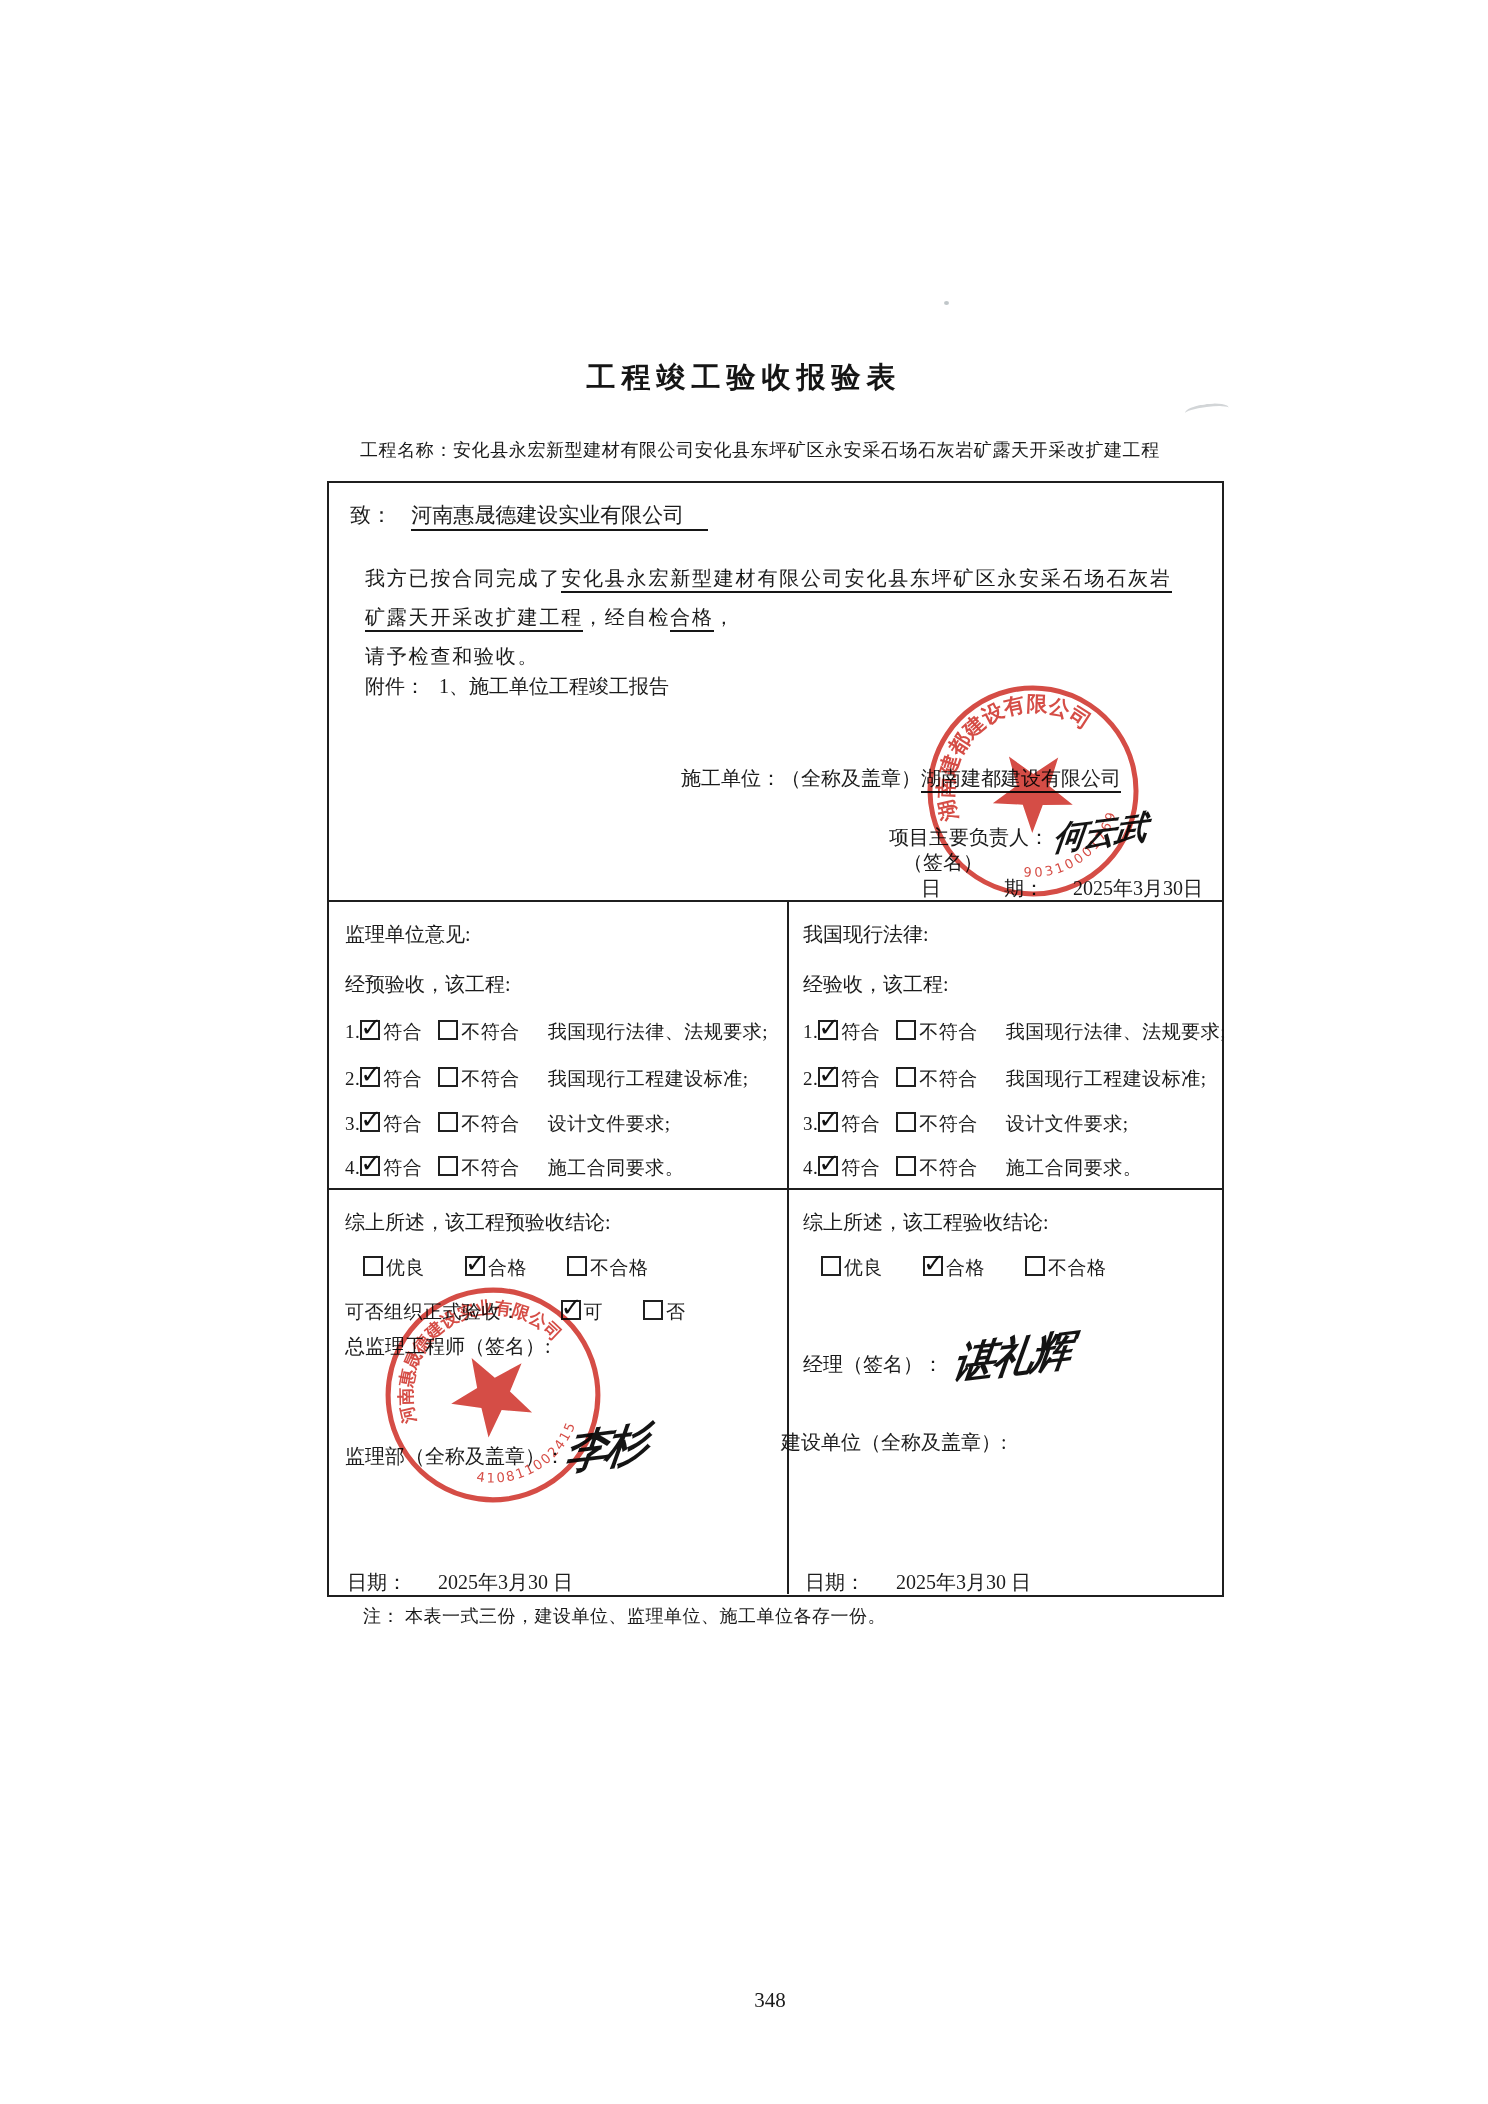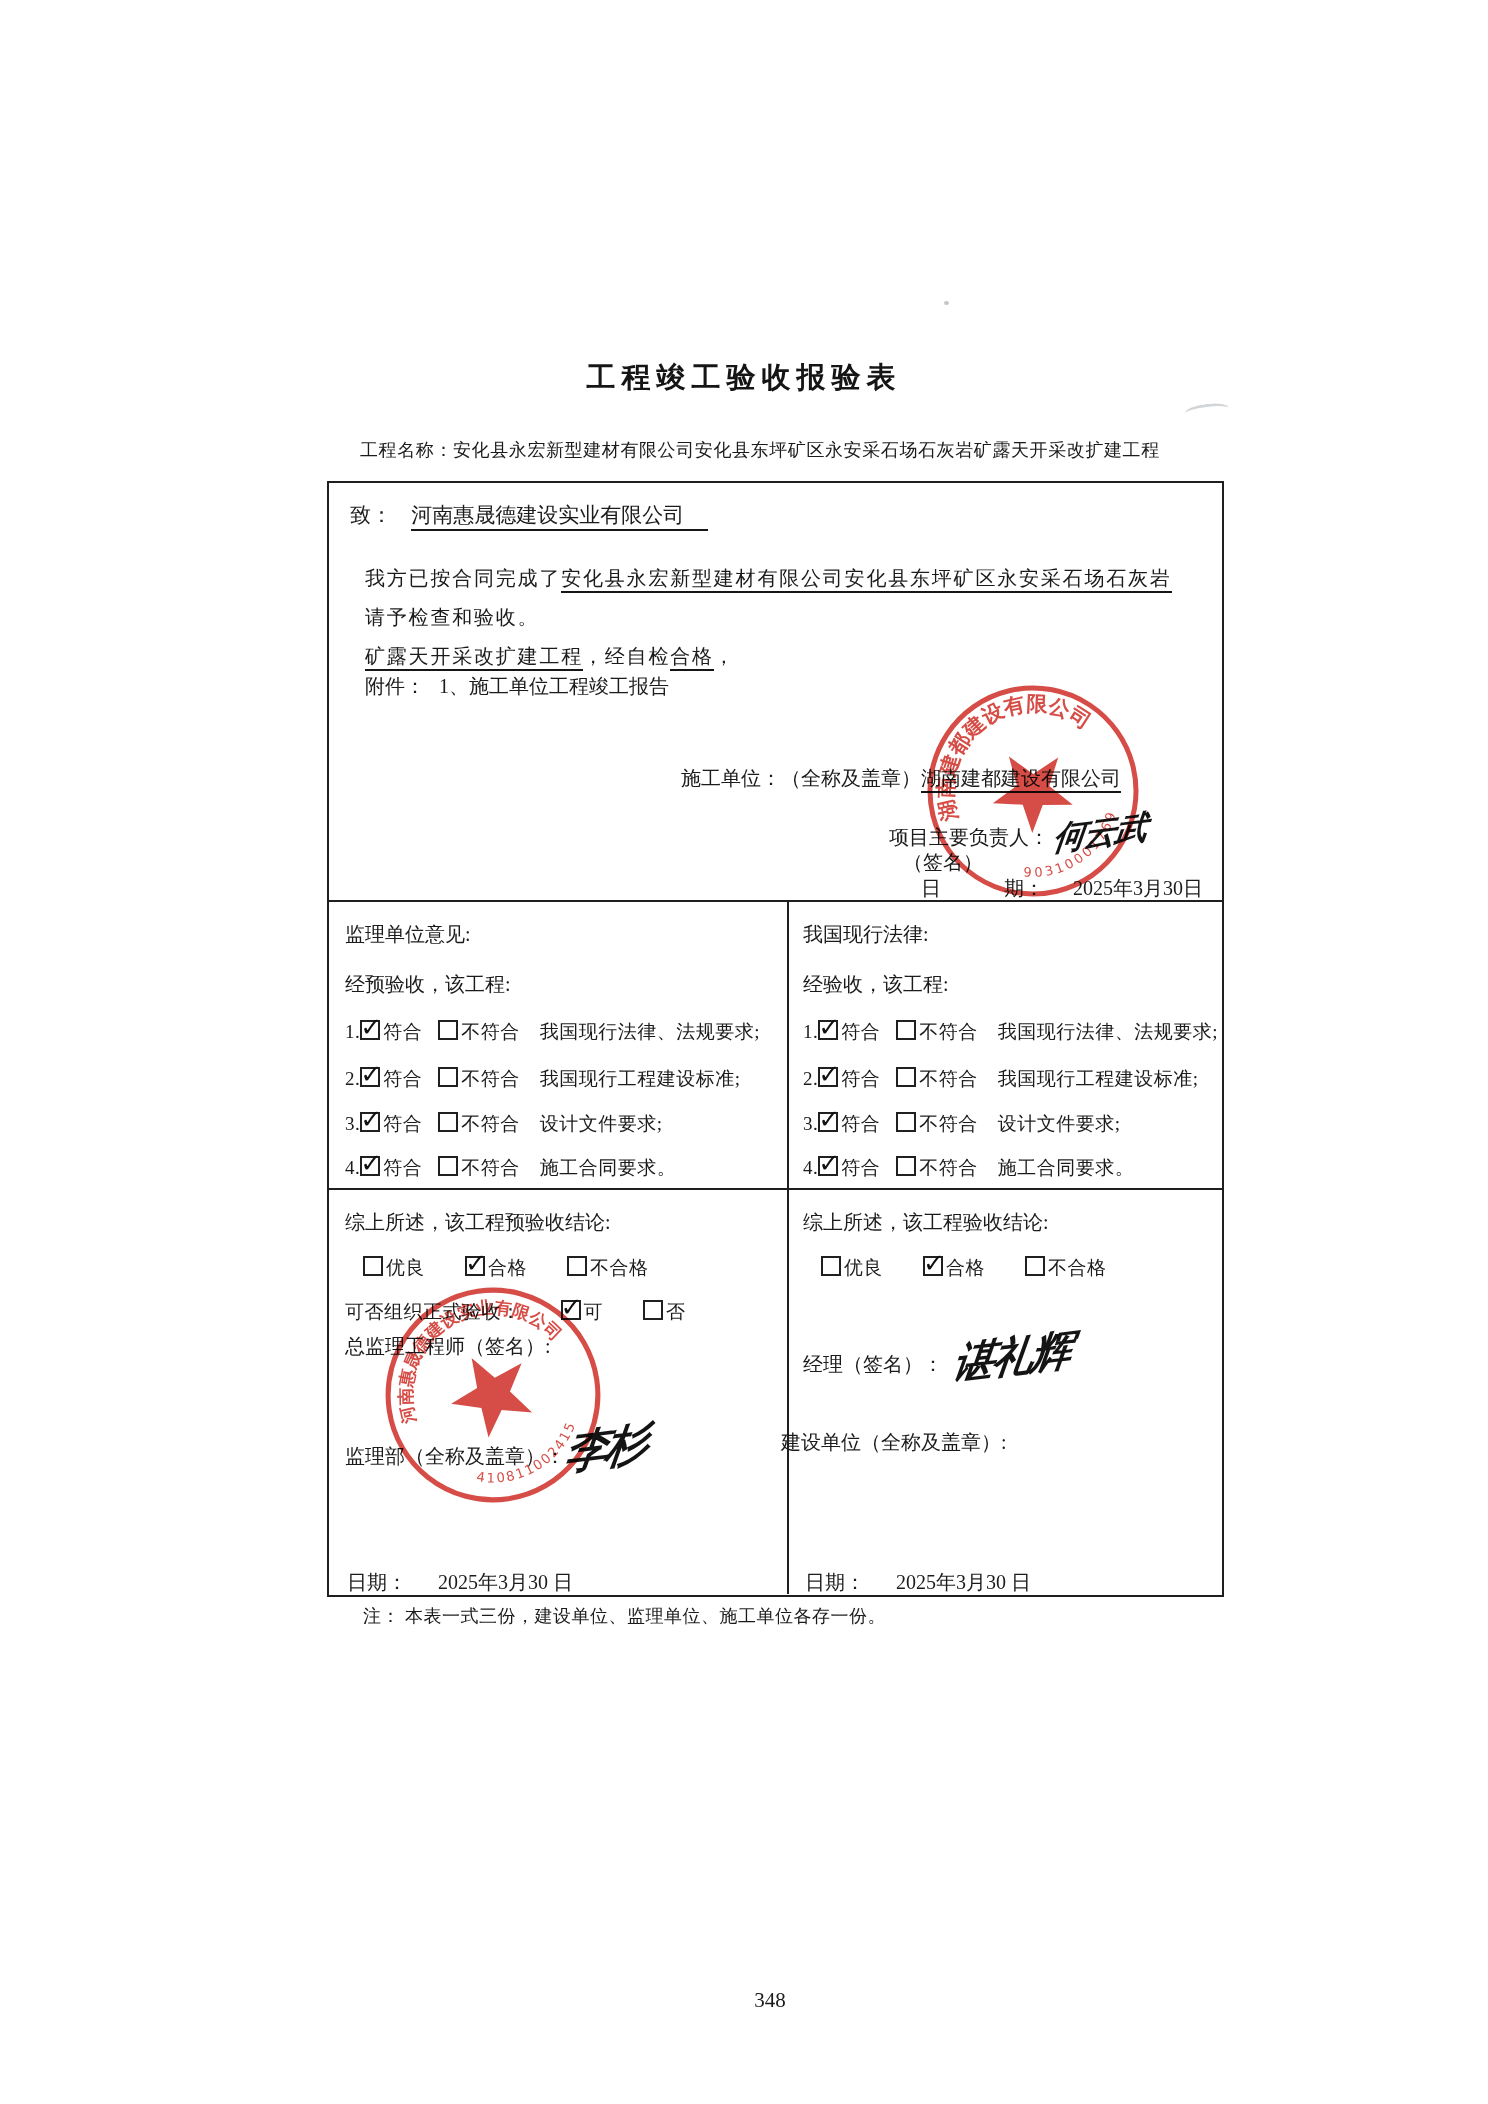--- a/index.html
+++ b/index.html
@@ -17,21 +17,21 @@
   .fs21{font-size:21px;}
   .nowrap{white-space:nowrap;}
   .para{left:36px;top:76px;width:836px;font-size:20px;letter-spacing:1.8px;line-height:39px;}
   .cb{display:inline-block;width:16px;height:16px;border:2px solid #202020;position:relative;
       vertical-align:-2px;margin-right:3px;background:#fff;}
   .cb.ck::after{content:"✓";position:absolute;left:-2px;top:-10px;font-size:26px;font-weight:bold;color:#111;
       font-family:"DejaVu Sans",sans-serif;}
   .gap16{display:inline-block;width:16px;}
   .gap40{display:inline-block;width:40px;}
   .chk{font-size:19px;letter-spacing:0.5px;white-space:nowrap;}
-  .chk .req{margin-left:20px;text-align:center;}
+  .chk .req{margin-left:28px;text-align:center;}
   .hw{font-family:"DejaVu Sans",sans-serif;display:inline-block;font-style:italic;font-weight:bold;
       color:#141414;transform:rotate(-7deg) skewX(-14deg);letter-spacing:-2px;}
   .stamp{color:#d0342c;opacity:.88;mix-blend-mode:multiply;}
   .artifact{pointer-events:none;}
   .note{left:363px;top:1604px;font-size:18px;letter-spacing:0.5px;}
   .pagenum{left:0;top:1988px;width:1540px;text-align:center;font-size:21px;}
 </style>
 </head>
 <body>
 
@@ -52,22 +52,22 @@
     <div class="hline" style="top:705px;"></div>
     <div class="vline" style="left:458px;top:417px;height:694px;"></div>
 
     <div class="abs fs21 nowrap" style="left:21px;top:18px;">
       <span>致：</span>
       <span class="u" style="margin-left:14px;padding-right:24px;">河南惠晟德建设实业有限公司</span>
     </div>
 
     <div class="abs para">
       <div class="nowrap"><span>我方已按合同完成了</span><span class="u">安化县永宏新型建材有限公司安化县东坪矿区永安采石场石灰岩</span></div>
+      <div class="nowrap"><span class="u">矿露天开采改扩建工程</span><span>，经自检</span><span class="u">合格</span><span>，</span></div>
       <div class="nowrap"><span>请予检查和验收。</span></div>
-      <div class="nowrap"><span class="u">矿露天开采改扩建工程</span><span>，经自检</span><span class="u">合格</span><span>，</span></div>
     </div>
 
     <div class="abs fs20 nowrap" style="left:36px;top:190px;">
       <span>附件：</span>
       <span style="margin-left:9px;">1、施工单位工程竣工报告</span>
     </div>
 
     <div class="abs fs20 nowrap" style="left:352px;top:282px;">
       <span>施工单位：（全称及盖章）</span><span class="u">湖南建都建设有限公司</span>
     </div>

